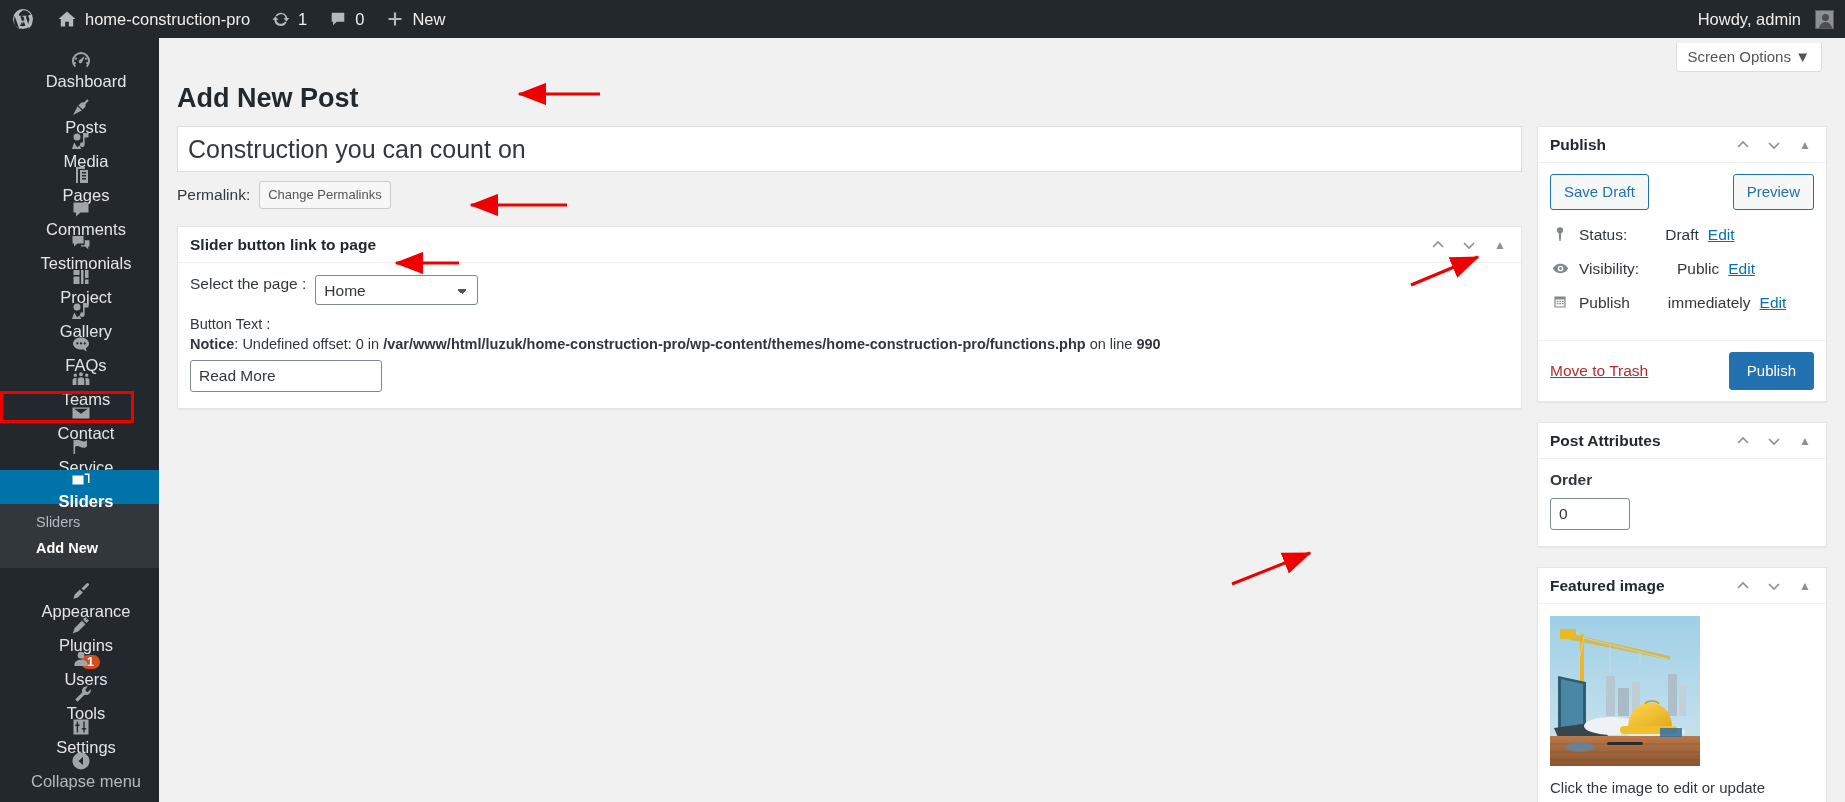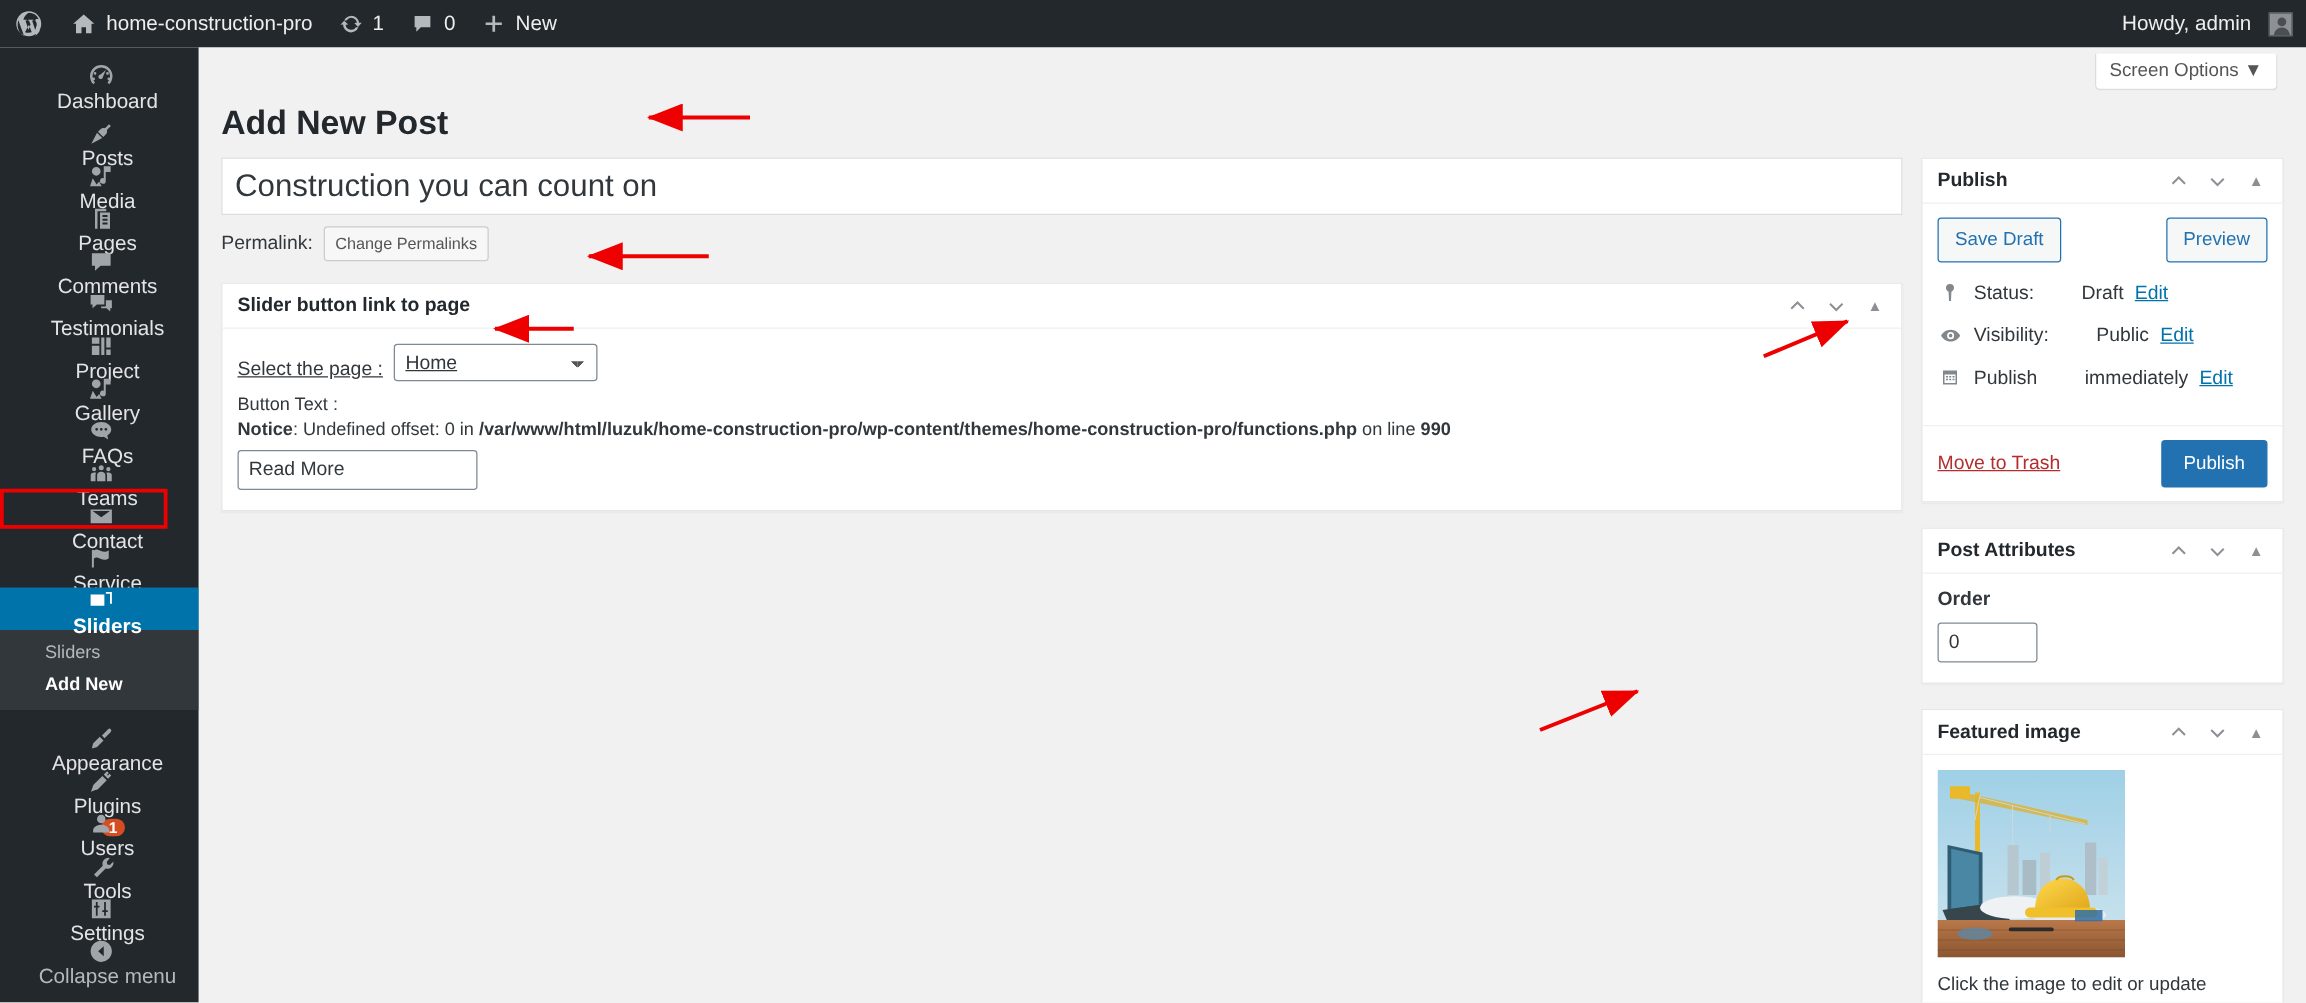--- a/index.html
+++ b/index.html
@@ -137,22 +137,22 @@
   .handle-actions span {
     width: 18px; height: 18px; display: flex;
     align-items: center; justify-content: center; cursor: pointer;
   }
   .handle-actions svg { stroke: #8c8f94; fill: none; stroke-width: 1.6; }
   .handle-actions .tri { font-size: 12px; color: #8c8f94; line-height: 1; }
   .inside { padding: 12px 12px 16px 12px; }
 
   #metabox-slider { margin-top: 17px; width: 1345px; }
   .field-row {
-    display: flex; align-items: flex-end; gap: 9px;
-    font-size: 15.5px; color: #32373c; margin-bottom: 11px; text-decoration: underline;
+    display: flex; align-items: flex-start; gap: 9px;
+    font-size: 15.5px; color: #32373c; margin-bottom: 11px;
   }
   select.wp-select {
     height: 30px; min-width: 163px; padding: 2px 24px 2px 8px;
     border: 1px solid #7e8993; border-radius: 3px;
     background: #fff; font-size: 15.5px; color: #32373c;
     font-family: "Liberation Sans", sans-serif;
     -webkit-appearance: none; appearance: none;
     background-image:
       linear-gradient(45deg, transparent 50%, #555 50%),
       linear-gradient(135deg, #555 50%, transparent 50%);

